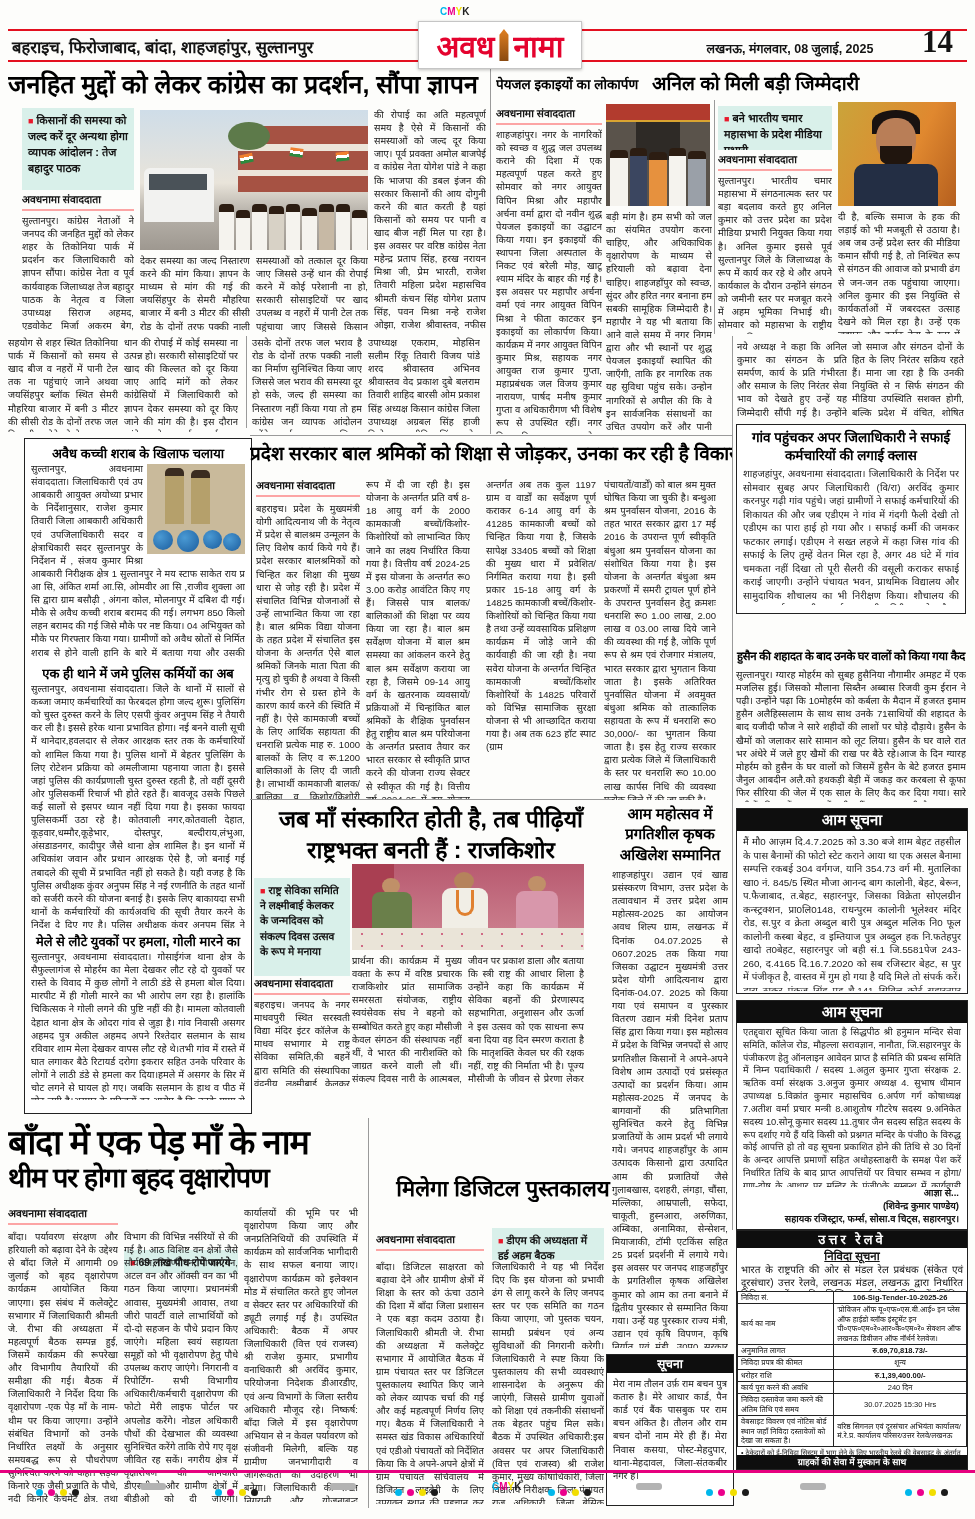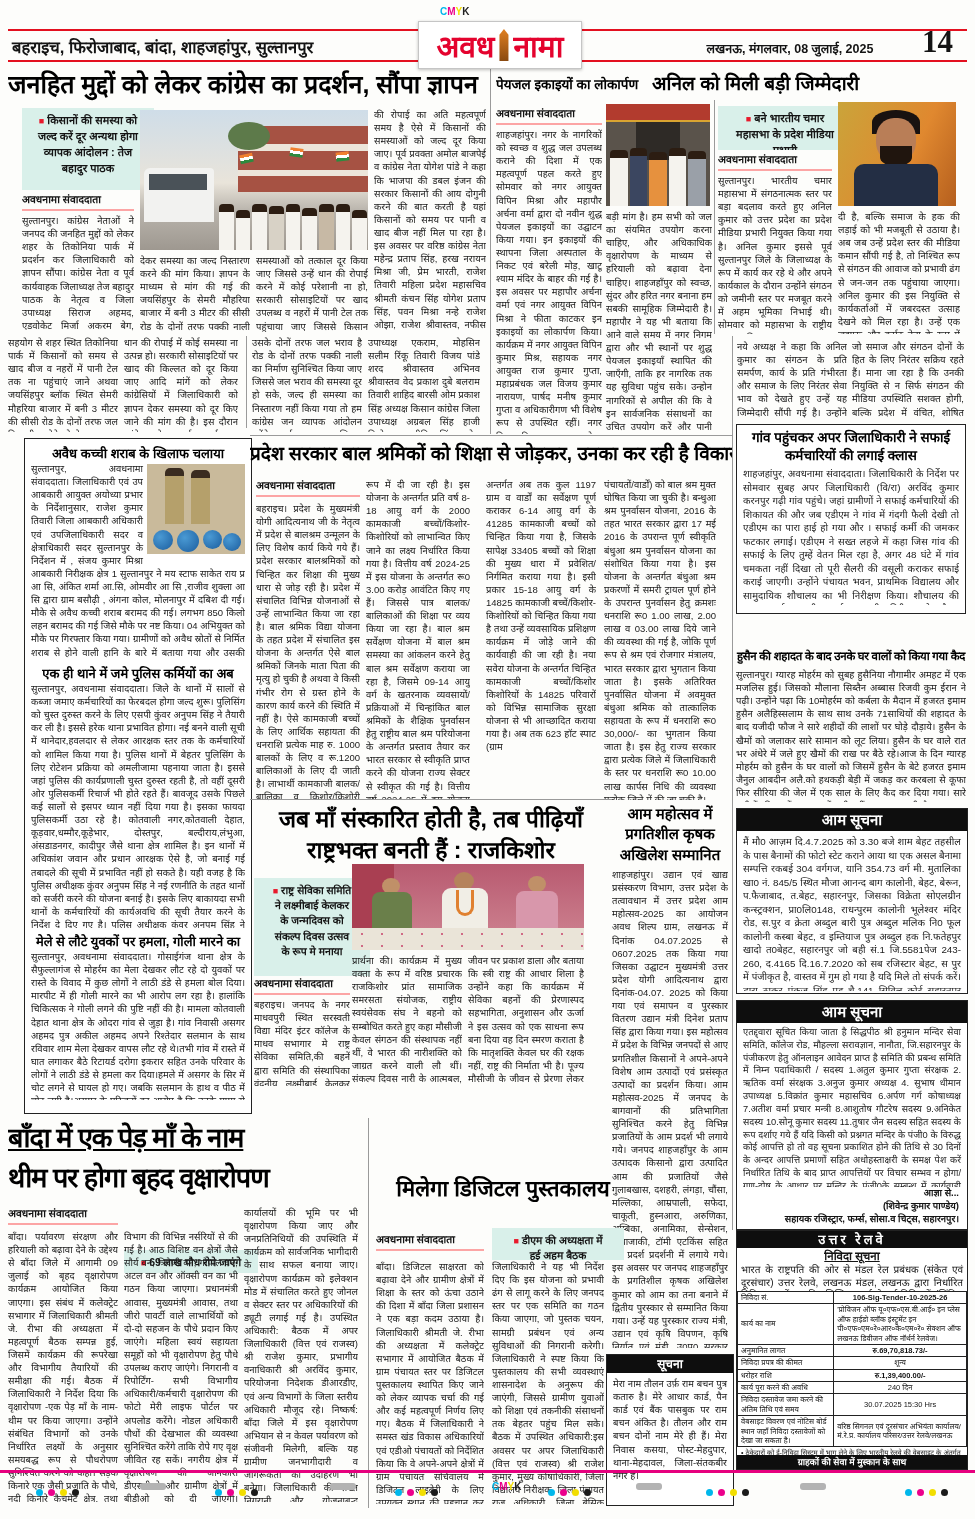--- a/index.html
+++ b/index.html
@@ -1,21 +1,21 @@
 <!DOCTYPE html>
 <html><head>
 <meta charset="utf-8">
 <style>
   html,body{margin:0;padding:0;background:#888;}
   #page{position:relative;width:975px;height:1519px;background:#fdfdfb;margin:0 auto;
         font-family:"Liberation Sans",sans-serif;color:#141414;overflow:hidden;}
   .abs{position:absolute;}
   .bt{font-size:9.5px;line-height:1.38;text-align:justify;overflow:hidden;color:#1b1b1b;}
   .byline{font-weight:bold;font-size:10.5px;border-bottom:2px solid #fca5a5;padding-bottom:3px;overflow:hidden;white-space:nowrap;}
-  .teal{background:#d9f0ea;padding:5px 16px;font-weight:bold;font-size:11px;line-height:1.45;overflow:hidden;text-align:center;}
+  .teal{background:#d9f0ea;padding:5px 6px;font-weight:bold;font-size:11px;line-height:1.45;overflow:hidden;}
   .sq{color:#e8192c;font-size:9px;margin-right:3px;}
   .hl{font-weight:900;color:#000;overflow:hidden;}
   .nw{white-space:nowrap;}
   .ctr{text-align:center;}
   .vr{width:1px;background:#9a9a9a;}
   .hr1{height:1px;background:#9a9a9a;}
   .bar{background:#0e0e0e;color:#fff;font-weight:bold;text-align:center;overflow:hidden;}
   .boxed{border:1.5px solid #222;background:#fff;overflow:hidden;}
   .photo{overflow:hidden;background:#ccc;}
   .pfig{flex:1;margin:0 1px;background:linear-gradient(#2c1d12 0 8px,#f5f3ee 8px);border-radius:4px 4px 0 0;align-self:flex-end;height:46px;}
@@ -239,21 +239,21 @@
       </table>
     <div style="font-size:7px;line-height:1.3;padding:1px 4px;height:36px;overflow:hidden;">
       <div>• <span>ठेकेदारों को ई-निविदा सिस्टम में भाग लेने के लिए भारतीय रेलवे की वेबसाइट के अंतर्गत पंजीकृत होना अनिवार्य है।</span></div>
       <div>• <span>समस्त नियम एवं शर्तें निविदा प्रपत्र में देखी जा सकती है।</span></div>
 
     </div>
 
     <div class="bar" style="height:14px;font-size:9px;line-height:14px;position:absolute;left:0;right:0;bottom:0;">ग्राहकों की सेवा में मुस्कान के साथ</div>
   </div>
 
-  <div class="abs hl nw" style="left:8px;top:1118px;width:358px;font-size:27px;letter-spacing:-1px;text-decoration:underline;">बाँदा में एक पेड़ माँ के नाम</div>
+  <div class="abs hl nw" style="left:8px;top:1118px;width:358px;font-size:34px;letter-spacing:-1px;">बाँदा में एक पेड़ माँ के नाम</div>
   <div class="abs hl nw" style="left:8px;top:1158px;width:358px;font-size:27px;letter-spacing:-1px;">थीम पर होगा बृहद वृक्षारोपण</div>
   <div class="abs byline" style="left:8px;top:1206px;width:110px;">अवधनामा संवाददाता</div>
   <div class="abs bt" style="left:8px;top:1230px;width:110px;height:272px;">बाँदा। पर्यावरण संरक्षण और हरियाली को बढ़ावा देने के उद्देश्य से बाँदा जिले में आगामी 09 जुलाई को बृहद वृक्षारोपण कार्यक्रम आयोजित किया जाएगा। इस संबंध में कलेक्ट्रेट सभागार में जिलाधिकारी श्रीमती जे. रीभा की अध्यक्षता में महत्वपूर्ण बैठक सम्पन्न हुई, जिसमें कार्यक्रम की रूपरेखा और विभागीय तैयारियों की समीक्षा की गई। बैठक में जिलाधिकारी ने निर्देश दिया कि वृक्षारोपण -एक पेड़ माँ के नाम- थीम पर किया जाएगा। उन्होंने संबंधित विभागों को उनके निर्धारित लक्ष्यों के अनुसार समयबद्ध रूप से पौधरोपण सुनिश्चित करने को कहा। सड़क किनारे एक जैसी प्रजाति के पौधे, नदी किनारे कैचमेंट क्षेत्र, तथा तालाबों के आसपास पौधरोपण पर विशेष जोर दिया गया। प्रमुख बिंदु: वृक्षारोपण कार्यक्रम का मुख्य आयोजन दुरेड़ी में होगा।69 लाख पौधों की व्यवस्था वन</div>
   <div class="abs teal nw" style="left:124px;top:1250px;width:102px;height:13px;font-size:10.5px;"><span class="sq">■</span><span>69 लाख पौध रोपे जाएंगे</span></div>
   <div class="abs bt" style="left:124px;top:1230px;width:114px;height:272px;">विभाग की विभिन्न नर्सरियों से की गई है। आठ विशिष्ट वन क्षेत्रों जैसे सौर्य वन, त्रिवेणी वन, गोपाल वन, अटल वन और ऑक्सी वन का भी गठन किया जाएगा। प्रधानमंत्री आवास, मुख्यमंत्री आवास, तथा जीरो पावर्टी वाले लाभार्थियों को दो-दो सहजन के पौधे प्रदान किए जाएंगे। महिला स्वयं सहायता समूहों को भी वृक्षारोपण हेतु पौधे उपलब्ध कराए जाएंगे। निगरानी व रिपोर्टिंग- सभी विभागीय अधिकारी/कर्मचारी वृक्षारोपण की फोटो मेरी लाइफ पोर्टल पर अपलोड करेंगे। नोडल अधिकारी पौधों की देखभाल की व्यवस्था सुनिश्चित करेंगे ताकि रोपे गए वृक्ष जीवित रह सकें। नगरीय क्षेत्र में वृक्षारोपण की जानकारी डीएसटीओ और ग्रामीण क्षेत्रों में बीडीओ को दी जाएगी। जिलाधिकारी ने यह भी निर्देश दिया कि खंड विकास</div>
   <div class="abs bt" style="left:244px;top:1206px;width:114px;height:296px;">कार्यालयों की भूमि पर भी वृक्षारोपण किया जाए और जनप्रतिनिधियों की उपस्थिति में कार्यक्रम को सार्वजनिक भागीदारी के साथ सफल बनाया जाए। वृक्षारोपण कार्यक्रम को इलेक्शन मोड में संचालित करते हुए जोनल व सेक्टर स्तर पर अधिकारियों की ड्यूटी लगाई गई है। उपस्थित अधिकारी: बैठक में अपर जिलाधिकारी (वित्त एवं राजस्व) श्री राजेश कुमार, प्रभागीय वनाधिकारी श्री अरविंद कुमार, परियोजना निदेशक डीआरडीए, एवं अन्य विभागों के जिला स्तरीय अधिकारी मौजूद रहे। निष्कर्ष: बाँदा जिले में इस वृक्षारोपण अभियान से न केवल पर्यावरण को संजीवनी मिलेगी, बल्कि यह ग्रामीण जनभागीदारी व जागरूकता का उदाहरण भी बनेगा। जिलाधिकारी की सख्त निगरानी और योजनाबद्ध दृष्टिकोण इस अभियान को सफल बनाने में महत्वपूर्ण भूमिका निभाएंगे।</div>
   <div class="abs vr" style="left:368px;top:1118px;height:390px;"></div>
 
   <div class="abs hl nw ctr" style="left:376px;top:1172px;width:254px;font-size:22px;">मिलेगा डिजिटल पुस्तकालय</div>
   <div class="abs byline" style="left:376px;top:1232px;width:108px;">अवधनामा संवाददाता</div>

